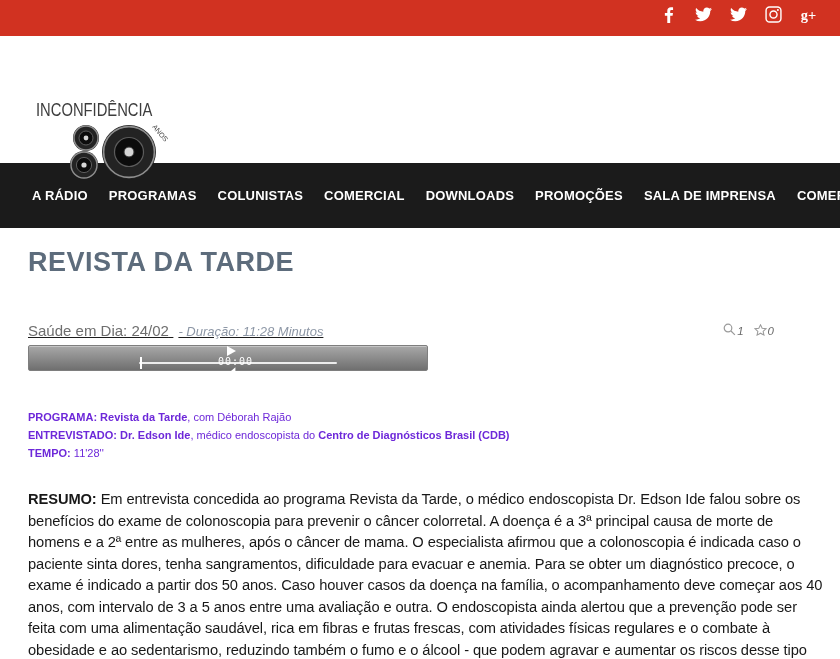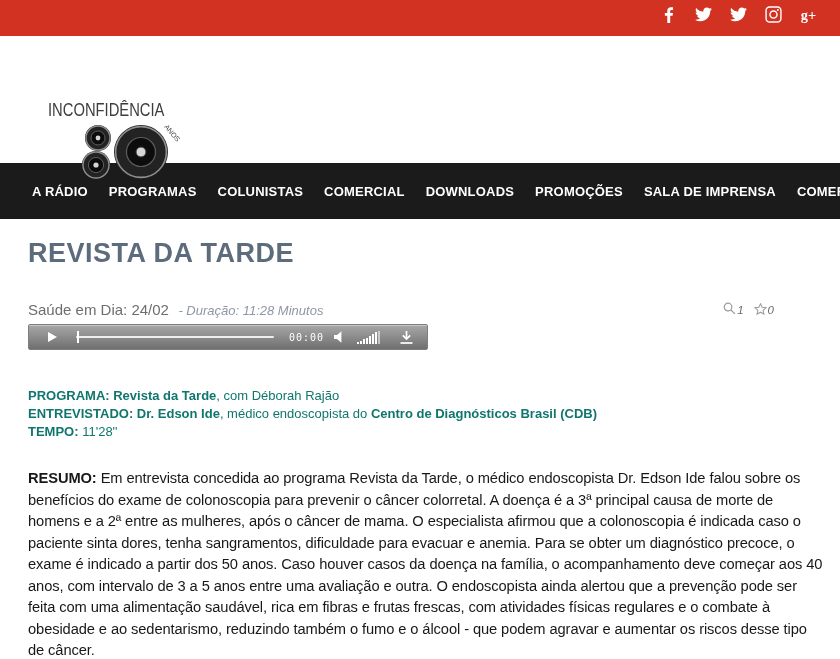--- a/index.html
+++ b/index.html
@@ -18,62 +18,63 @@
   .social { display:flex; gap:15px; }
   .soc {
     min-width:20px; display:flex; flex-direction:column; align-items:center;
     color:#fff; text-decoration:none; cursor:pointer;
   }
   .soc svg { width:17px; height:17px; display:block; }
   .soc .soclabel { font-size:8px; color:#fff; margin-top:15px; letter-spacing:.6px; line-height:8px; }
 
   
   .header { height:127px; background:#fff; position:relative; }
-  .logo { position:absolute; left:48px; top:64px; cursor:pointer; }
+  .logo { position:absolute; left:36px; top:64px; cursor:pointer; }
   .logo-text {
     font-size:18px; font-weight:400; color:#3d3d3d; letter-spacing:0;
     transform:scaleX(.82); transform-origin:left center; white-space:nowrap;
   }
   .logo-art { margin:2px 0 0 20px; display:block; }
 
   
   .navbar {
-    height:56px; background:#1b1b1b; display:flex; align-items:center;
+    height:65px; background:#1b1b1b; display:flex; align-items:center;
     padding-left:32px; gap:21px;
   }
   .nav-item {
     color:#ffffff; font-size:13px; font-weight:700; letter-spacing:.2px;
     text-decoration:none; white-space:nowrap; cursor:pointer;
   }
 
   
   .main { padding:0 28px; }
   .page-title {
     margin:19px 0 0 0; font-size:27px; font-weight:700; color:#5d6c7c;
     letter-spacing:.5px;
   }
 
-  .meta-row { position:relative; margin-top:32px; height:16px; }
+  .meta-row { position:relative; margin-top:44px; height:16px;text-decoration:underline; }
   .episode-name { font-size:15px; color:#6e6e6e; }
   .episode-duration { font-size:13px; font-style:italic; color:#8d97a6; margin-left:5px; }
   .meta-counts {
     position:absolute; right:38px; top:0; display:flex; align-items:center;
     color:#6b6b6b; font-size:11.5px; font-style:italic;
   }
   .meta-counts svg { display:block; }
   .count-num { margin:3px 10px 0 1px; }
   .count-num:last-child { margin-right:0; }
 
   
   .player {
     margin-top:7px; width:400px; height:26px;
     background:linear-gradient(#a8a8a8, #6f6f6f);
     border:1px solid #7e7e7e; border-radius:2px;
     display:flex; align-items:center; padding:0 13px;
     box-shadow:inset 0 1px 0 rgba(255,255,255,.35);
+    flex-direction:column;
   }
   .play-btn {
     width:0; height:0; cursor:pointer;
     border-left:9px solid #fff; border-top:5.5px solid transparent; border-bottom:5.5px solid transparent;
     margin-left:6px;
   }
   .seek-track { position:relative; width:198px; height:14px; margin-left:19px; cursor:pointer; }
   .seek-track .line {
     position:absolute; left:0; right:0; top:6px; height:2px;
     background:rgba(255,255,255,.85); border-radius:1px;
@@ -89,21 +90,21 @@
   .vol { display:flex; align-items:flex-end; gap:1px; height:13px; margin-left:12px; cursor:pointer; }
   .vol span { width:2px; background:#fff; display:block; }
   .vol span:nth-child(1){height:2px;} .vol span:nth-child(2){height:3px;}
   .vol span:nth-child(3){height:5px;} .vol span:nth-child(4){height:6px;}
   .vol span:nth-child(5){height:8px;} .vol span:nth-child(6){height:10px;}
   .vol span:nth-child(7){height:12px;}
   .vol span:nth-child(8){height:13px; background:rgba(255,255,255,.55);}
   .dl-btn { margin-left:auto; cursor:pointer; display:flex; }
 
   
-  .details { margin-top:37px; font-size:13px; line-height:18px; color:#0f766e; }
+  .details { margin-top:37px; font-size:11px; line-height:18px; color:#6d28d9; }
   .detail-line { margin:0; }
   .detail-line b { font-weight:700; }
 
   
   .resumo {
     margin:27px 0 0 0; width:796px; font-size:14.7px; line-height:21.5px;
     color:#181818; letter-spacing:-.1px;
   }
   .resumo b { font-weight:700; }
 </style>

